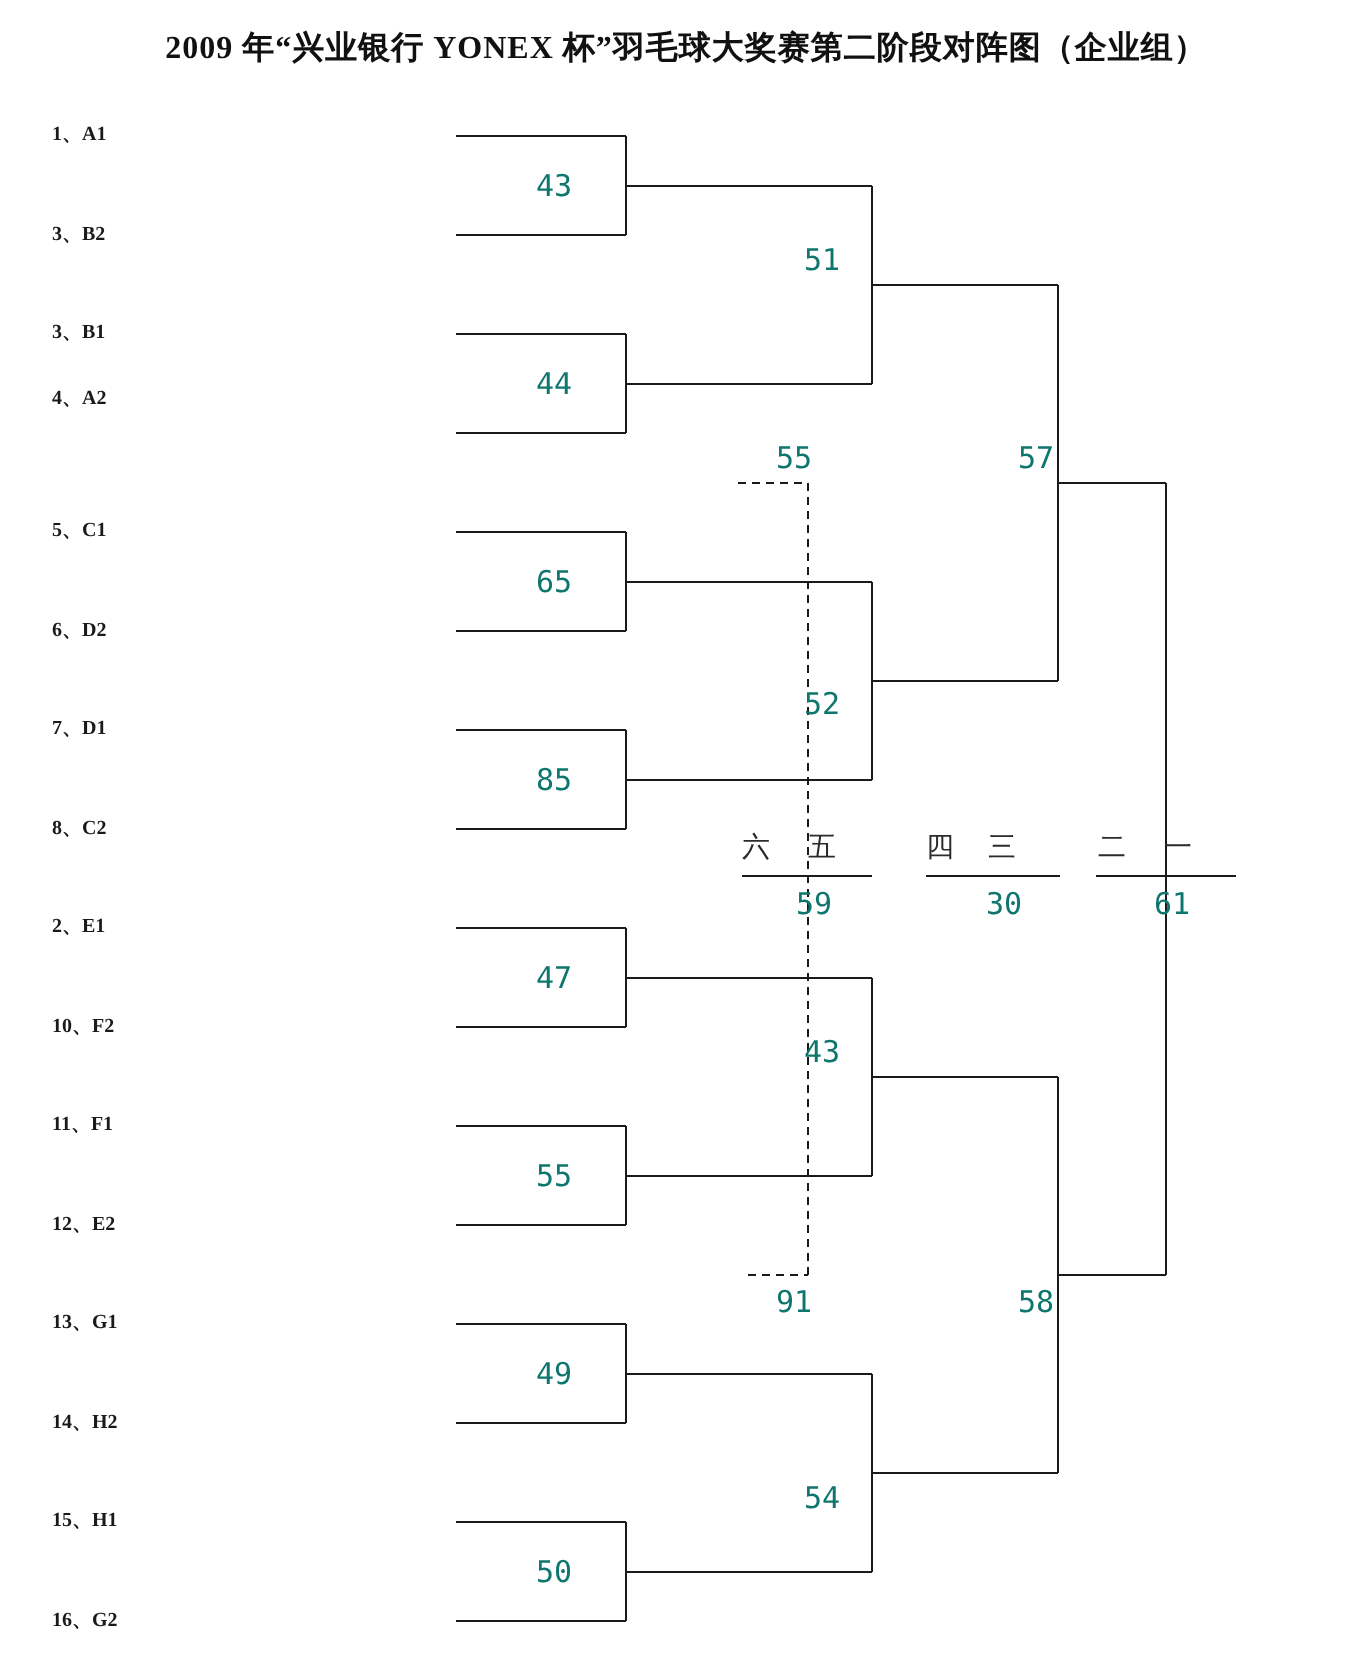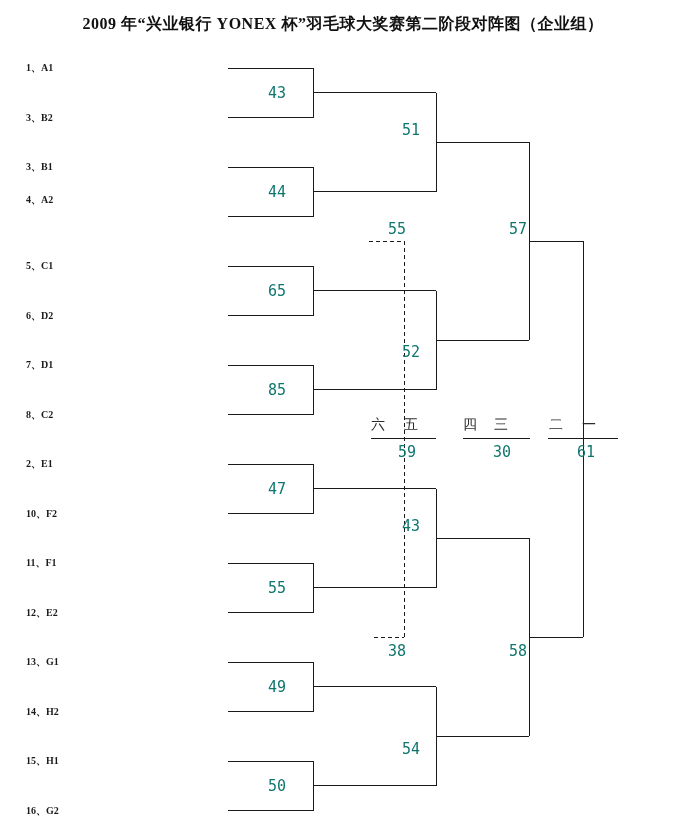--- a/index.html
+++ b/index.html
@@ -177,21 +177,21 @@
   <div class="mnum r1" style="top:579px">55</div>
   <div class="mnum r1" style="top:678px">49</div>
   <div class="mnum r1" style="top:777px">50</div>
 
   <div class="mnum qf" style="top:121px">51</div>
   <div class="mnum qf" style="top:343px">52</div>
   <div class="mnum qf" style="top:517px">43</div>
   <div class="mnum qf" style="top:740px">54</div>
 
   <div class="mnum cs" style="top:220px">55</div>
-  <div class="mnum cs" style="top:642px">38</div>
+  <div class="mnum cs" style="top:642px">91</div>
 
   <div class="mnum sf" style="top:220px">57</div>
   <div class="mnum sf" style="top:642px">58</div>
 
   <div class="mnum pn" style="left:375px; top:443px">59</div>
   <div class="mnum pn" style="left:470px; top:443px">30</div>
   <div class="mnum pn" style="left:554px; top:443px">61</div>
 
   <div class="ph" style="left:368px">六</div>
   <div class="ph" style="left:401px">五</div>

